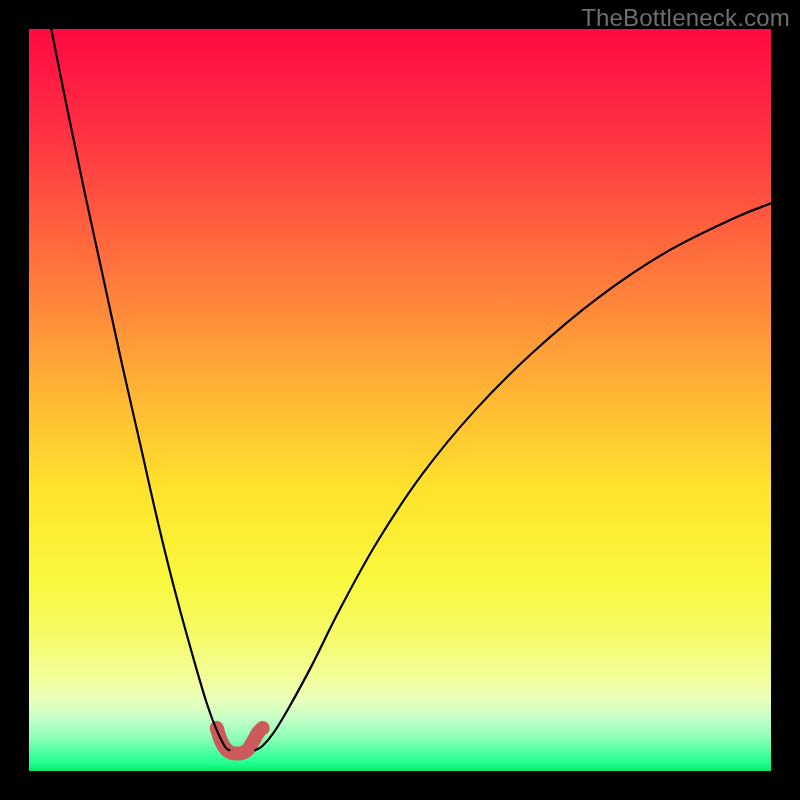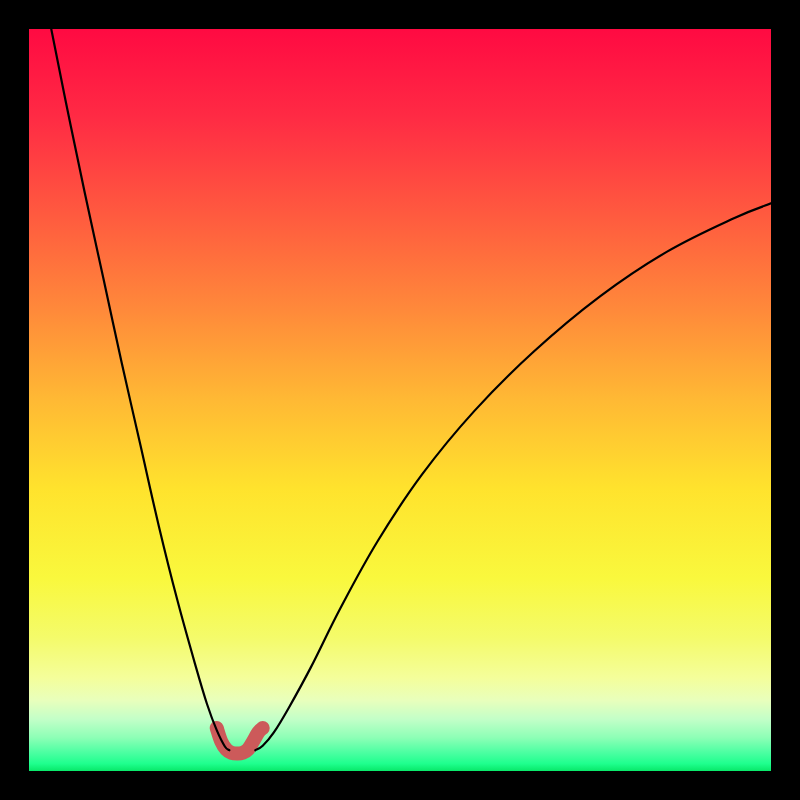--- a/index.html
+++ b/index.html
@@ -62,13 +62,14 @@
             <stop offset="99.00%" stop-color="#1fff8e"></stop>
             <stop offset="100.00%" stop-color="#08e869"></stop>
           </linearGradient>
       </defs>
       <rect id="bg-rect" x="0" y="0" width="742" height="742" fill="url(#bg-grad)"></rect>
       <path id="valley-path" fill="none" d="M 187.73 698.96 C 188.53 701.37, 190.44 708.45, 192.18 712.32 C 193.91 716.19, 195.50 718.41, 197.37 720.48 C 199.24 722.55, 200.56 723.09, 202.57 723.82 C 204.57 724.56, 206.50 724.56, 208.50 724.56 C 210.51 724.56, 211.83 724.56, 213.70 723.82 C 215.57 723.09, 217.02 722.55, 218.89 720.48 C 220.76 718.41, 222.21 715.39, 224.08 712.32 C 225.95 709.25, 227.54 705.82, 229.28 703.42 C 231.01 701.01, 232.93 699.77, 233.73 698.96" stroke="#cc5a5a" stroke-width="14" stroke-linecap="round" stroke-linejoin="round"></path>
       <path id="left-path" fill="none" d="M 22.26 0.00 C 24.93 13.36, 31.09 44.82, 37.10 74.20 C 43.11 103.58, 48.97 131.85, 55.65 163.24 C 62.33 194.63, 67.52 217.85, 74.20 248.57 C 80.88 279.29, 86.07 303.85, 92.75 333.90 C 99.43 363.95, 104.62 386.14, 111.30 415.52 C 117.98 444.90, 123.17 469.09, 129.85 497.14 C 136.53 525.19, 141.72 545.96, 148.40 571.34 C 155.08 596.72, 161.61 619.42, 166.95 638.12 C 172.29 656.82, 174.34 663.87, 178.08 675.22 C 181.82 686.57, 184.52 693.58, 187.73 701.19 C 190.93 708.80, 193.62 713.91, 195.89 717.51 C 198.16 721.12, 199.54 720.56, 200.34 721.22" stroke="#000000" stroke-width="2.2" stroke-linecap="round"></path>
       <path id="right-path" fill="none" d="M 226.31 721.22 C 227.65 720.42, 230.39 719.98, 233.73 716.77 C 237.07 713.57, 240.19 710.23, 244.86 703.42 C 249.53 696.60, 253.02 690.68, 259.70 678.93 C 266.38 667.18, 272.61 656.15, 281.96 638.12 C 291.31 620.09, 299.62 601.47, 311.64 578.76 C 323.66 556.05, 334.05 536.02, 348.74 511.98 C 363.43 487.94, 375.90 468.57, 393.26 445.20 C 410.62 421.83, 425.17 404.17, 445.20 382.13 C 465.23 360.09, 481.85 343.47, 504.56 322.77 C 527.27 302.07, 547.30 285.15, 571.34 267.12 C 595.38 249.09, 614.08 236.62, 638.12 222.60 C 662.16 208.58, 686.20 197.89, 704.90 189.21 C 723.60 180.53, 735.32 177.04, 742.00 174.37" stroke="#000000" stroke-width="2.2" stroke-linecap="round"></path>
     </svg>
   </div>
+  <div class="watermark">TheBottleneck.com</div>
 </div>
 
 </body></html>

